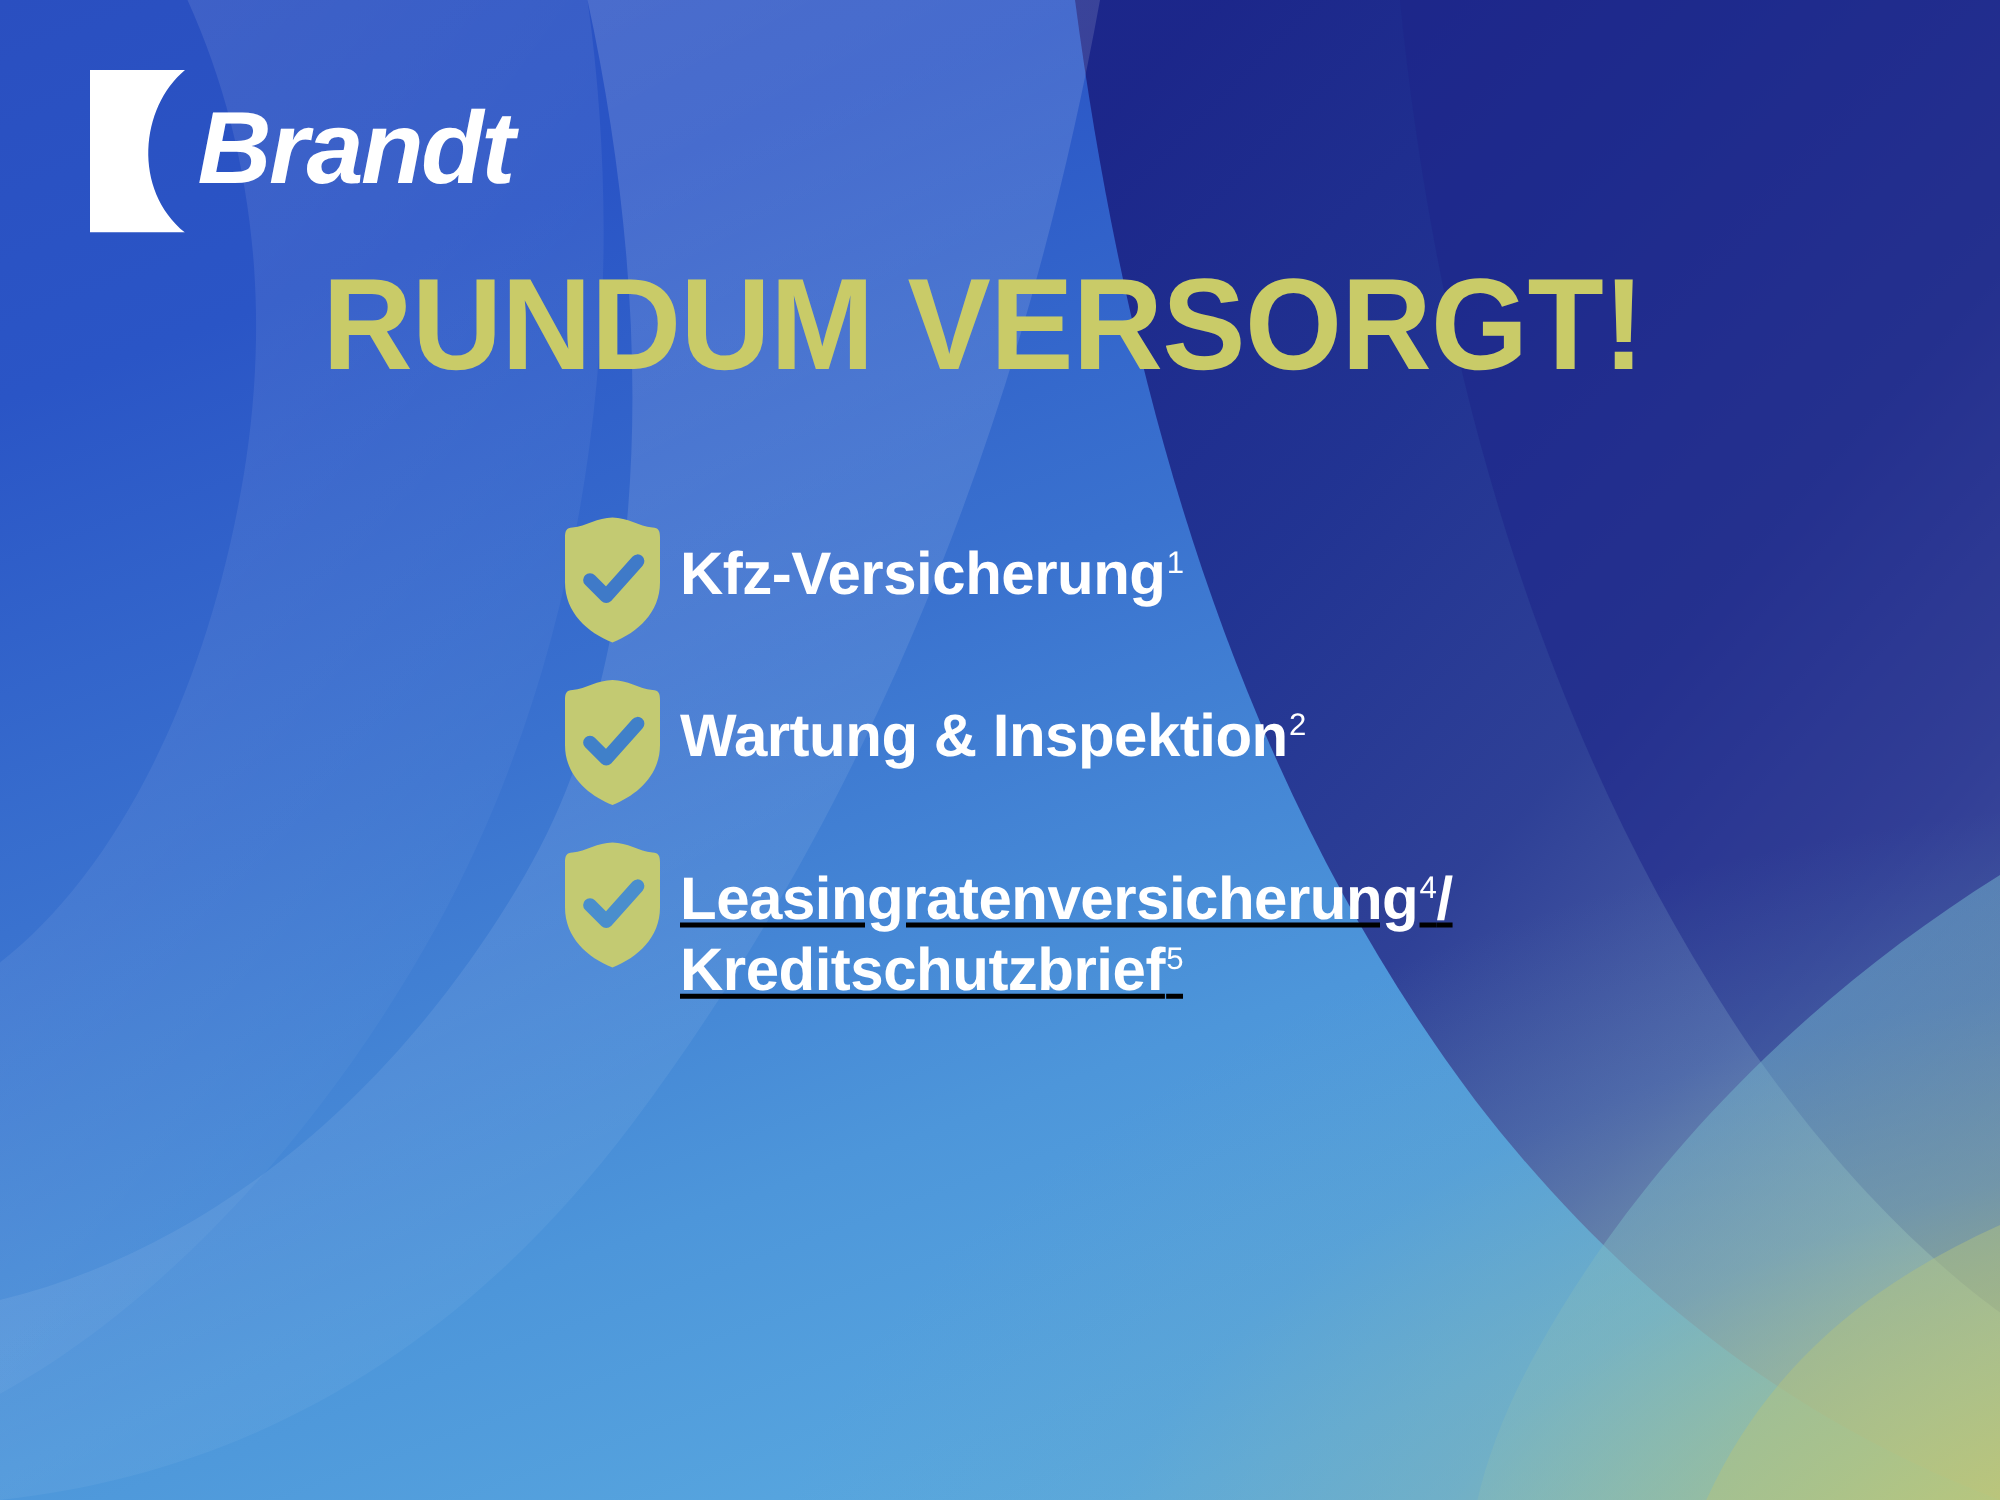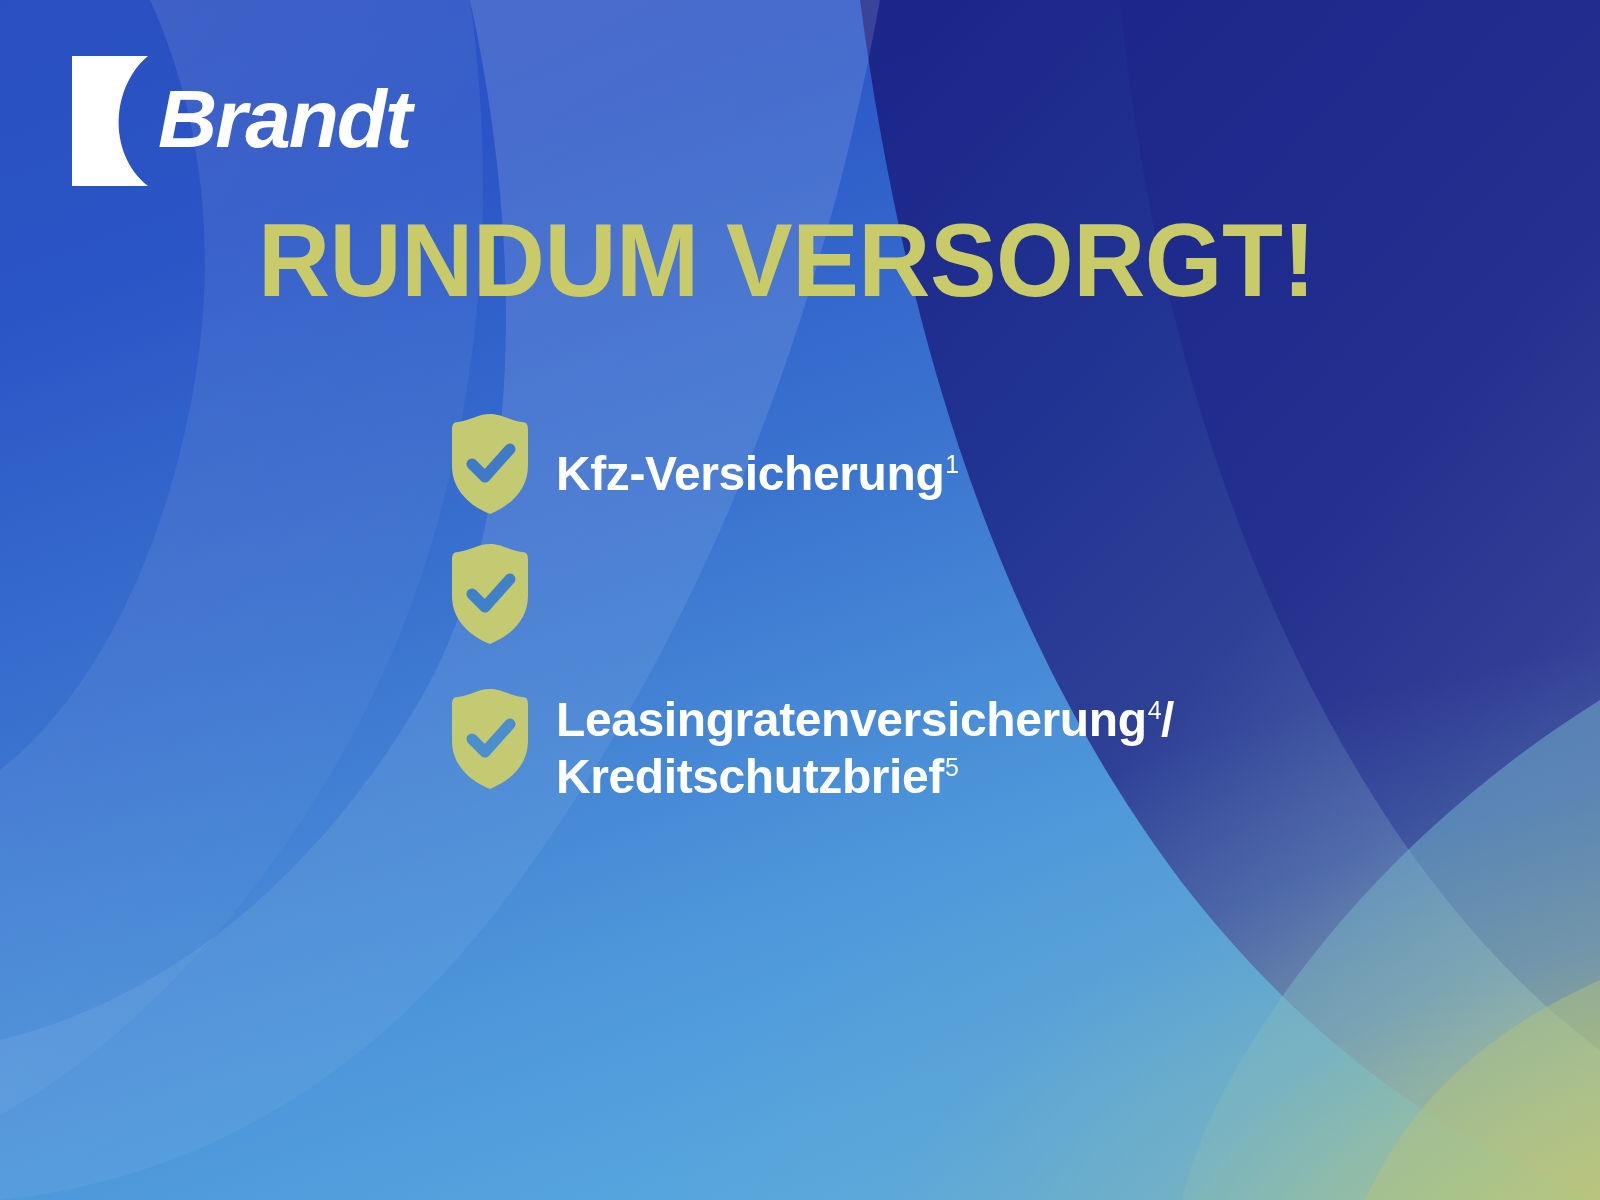--- a/index.html
+++ b/index.html
@@ -84,26 +84,25 @@
   }
 
   
   .features {
     position:absolute;
     left:450px; top:412px;
     width:1060px;
   }
   .feature-row {
     display:flex;
-    align-items:center;
+    align-items:flex-start;
     margin-bottom:26px;
     min-height:104px;
-    gap:12px;
-  }
-  .feature-row:last-child { margin-bottom:16px; }
+  }
+  .feature-row:last-child { margin-bottom:16px;text-decoration:underline; }
 
   .shield {
     width:80px; height:104px;
     flex:0 0 auto;
     margin-right:14px;
   }
 
   .feature-text {
     color:#ffffff;
     font-size:48px;
@@ -238,20 +237,23 @@
                    C 77 10, 78 13, 78 18
                    L 78 54
                    C 78 78, 60 94, 40 102
                    C 20 94, 2 78, 2 54
                    L 2 18
                    C 2 13, 3 10, 8 10
                    C 19 9, 28 2, 40 2 Z" fill="#c3ca72"></path>
           <path d="M 22 52 L 35 65 L 60 37" fill="none" stroke="#4080c9" stroke-width="11" stroke-linecap="round" stroke-linejoin="round"></path>
         </svg>
       </div>
+      <div class="feature-text">
+        <span>Wartung &amp; Inspektion</span><sup>2</sup>
+      </div>
     </div>
 
 
     <div class="feature-row">
       <div class="shield">
         <svg viewBox="0 0 80 104" xmlns="http://www.w3.org/2000/svg">
           <path d="M 40 2
                    C 52 2, 61 9, 72 10
                    C 77 10, 78 13, 78 18
                    L 78 54

